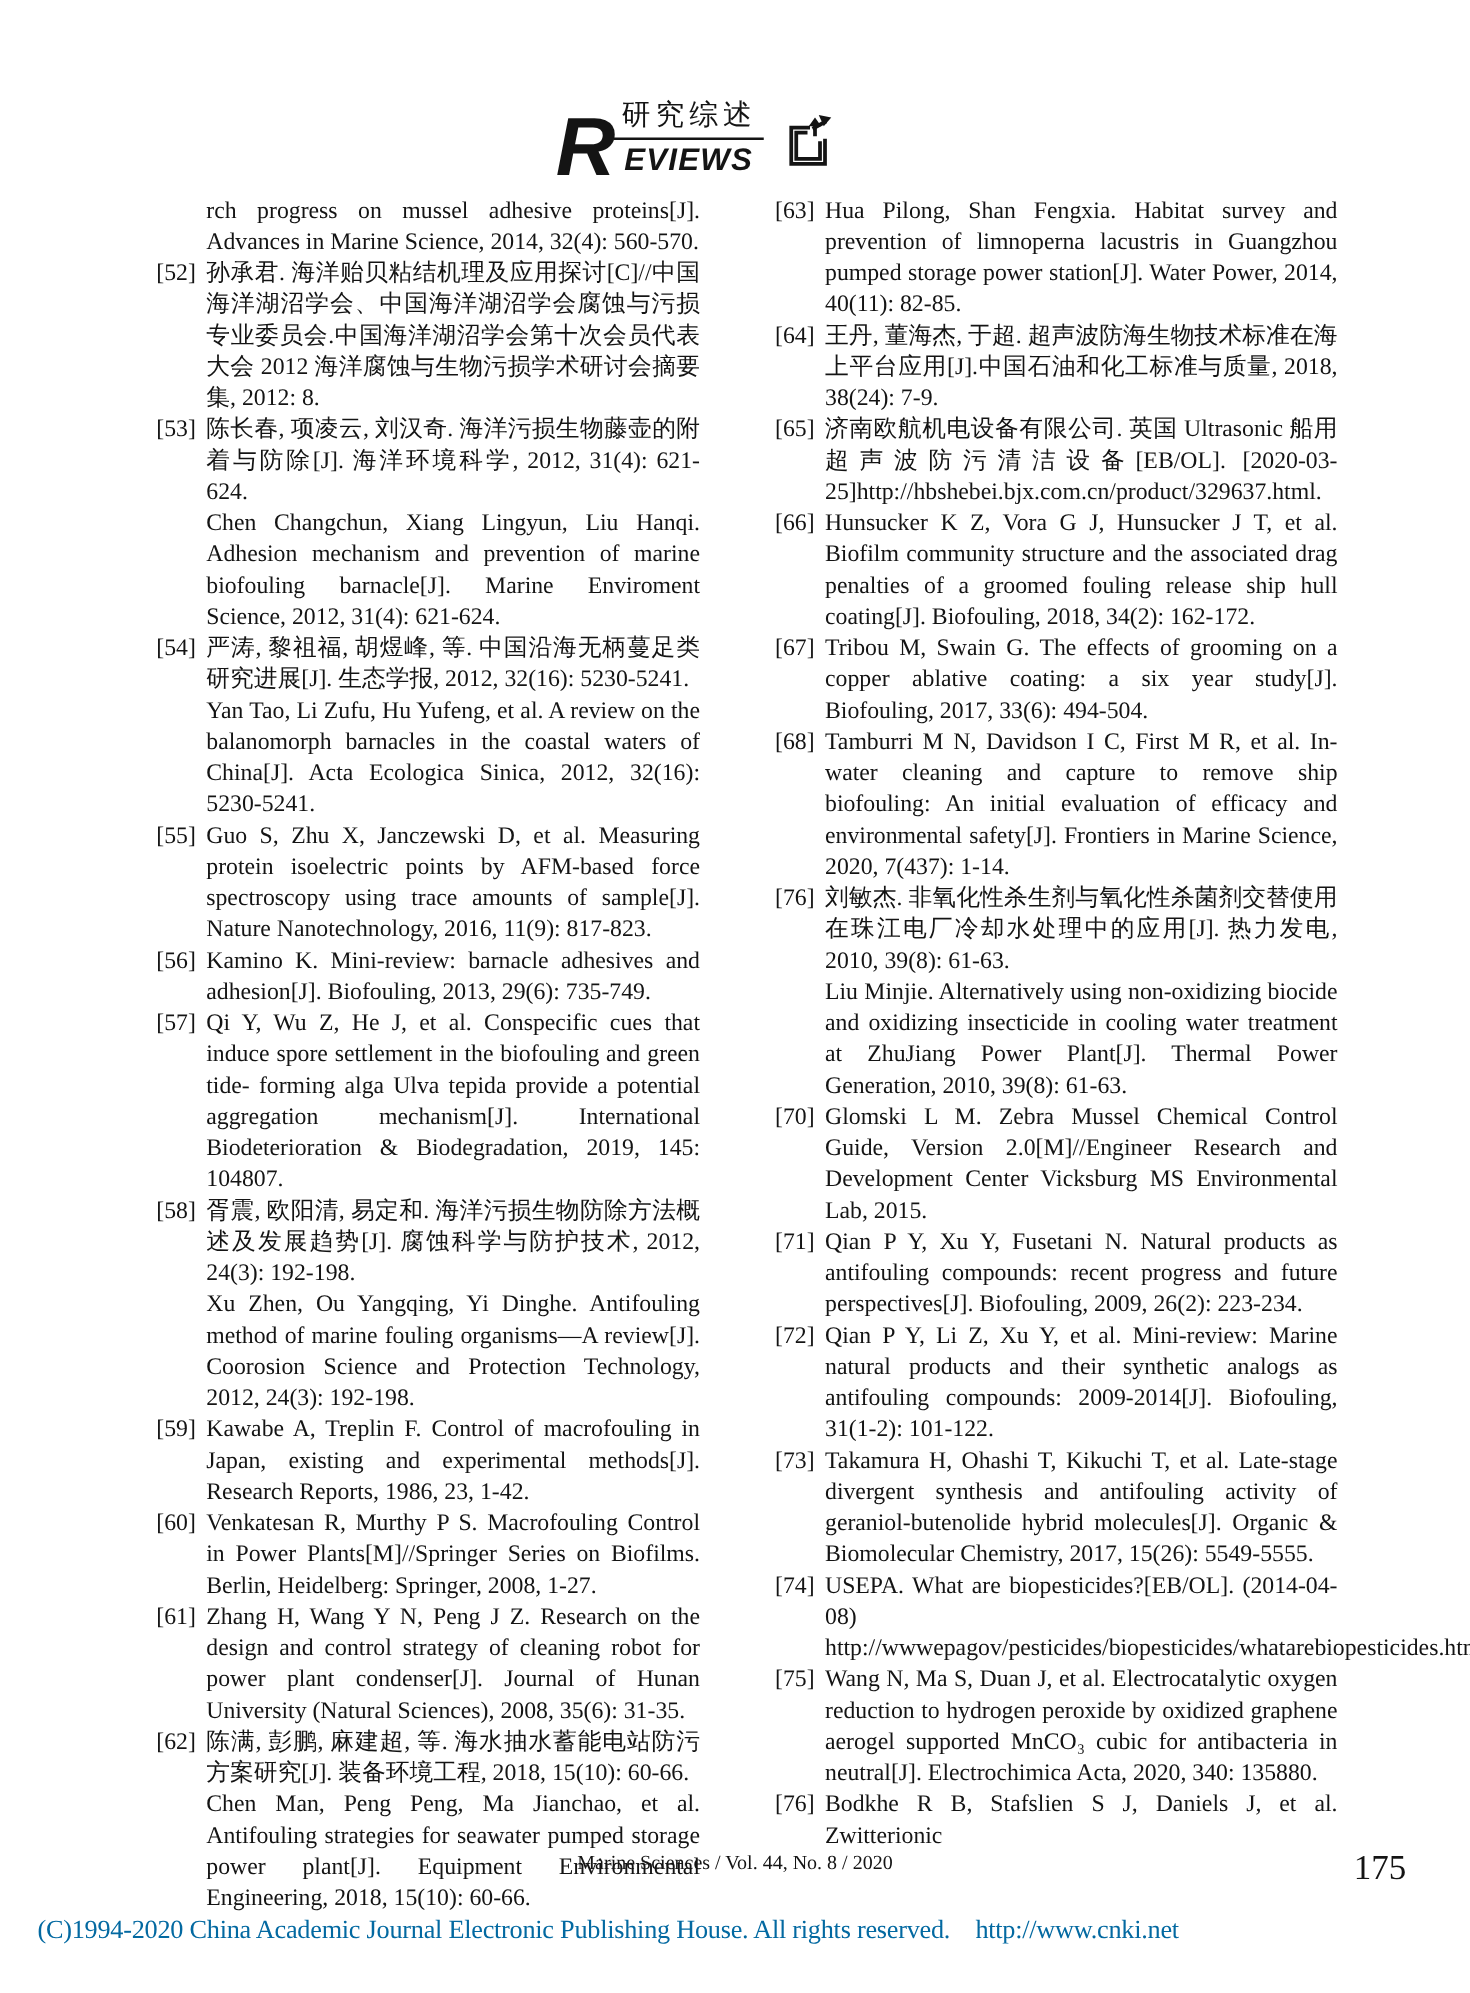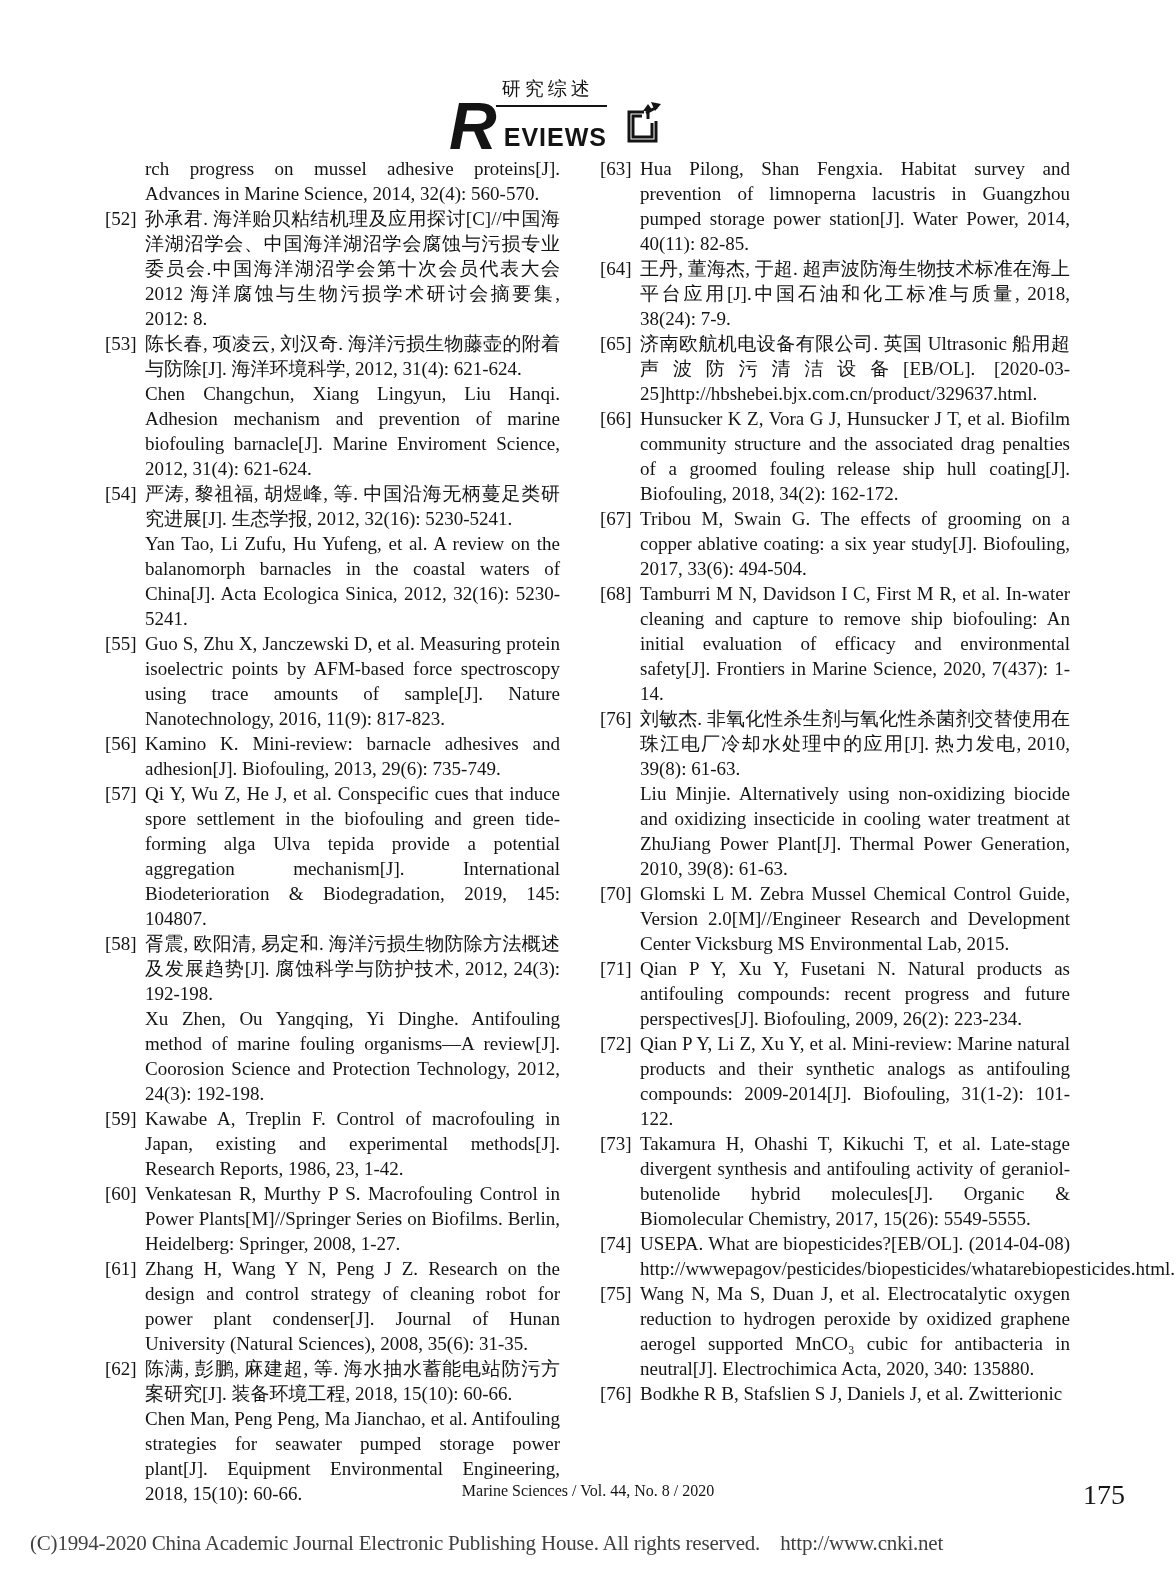--- a/index.html
+++ b/index.html
@@ -18,57 +18,57 @@
     display: flex; justify-content: center;
   }
   .logo { display: flex; align-items: flex-end; transform: translateX(-30px); }
   .logo-r {
     font-family: "Liberation Sans", sans-serif;
     font-style: italic; font-weight: bold;
     font-size: 66px; line-height: 0.78; letter-spacing: -3px;
   }
   .logo-stack { display: flex; flex-direction: column; margin-left: 2px; }
   .logo-zh {
-    font-size: 19px; letter-spacing: 4px;
+    font-size: 23px; letter-spacing: 4px;
     border-bottom: 2px solid #141414;
     padding: 0 6px 3px 6px;
   }
   .logo-en {
     font-family: "Liberation Sans", sans-serif;
-    font-weight: bold;
+    font-style: italic; font-weight: bold;
     font-size: 25px; letter-spacing: 1px;
-    padding: 16px 0 0 8px;
+    padding: 2px 0 0 8px;
   }
   .logo-icon { margin-left: 8px; margin-bottom: -2px; }
 
   
   .main {
     position: absolute; top: 156px; left: 105px;
     width: 965px;
     display: flex; gap: 40px;
     font-size: 19px; line-height: 25px;
   }
   .col-left  { width: 455px; }
   .col-right { width: 470px; }
-  .ref-item { position: relative; padding-left: 40px; }
+  .ref-item { position: relative; padding-left: 40px; margin-left: 20px; }
   .ref-label { position: absolute; left: 0; top: 0; }
   .ref-part { margin: 0; text-align: justify; }
 
   
   .footer-line {
     position: absolute; top: 1482px; left: 0; width: 100%;
     text-align: center; font-size: 16px;
   }
   .page-number {
     position: absolute; top: 1479px; right: 51px;
     font-size: 28px;
   }
   .copyright {
     position: absolute; top: 1531px; left: 30px;
-    font-size: 21px; color: #404040;
+    font-size: 21px; color: #0369a1;
     white-space: pre; letter-spacing: -0.2px;
   }
 </style>
 </head>
 <body>
 
 <div class="header">
   <div class="logo">
     <span class="logo-r">R</span>
     <span class="logo-stack">

